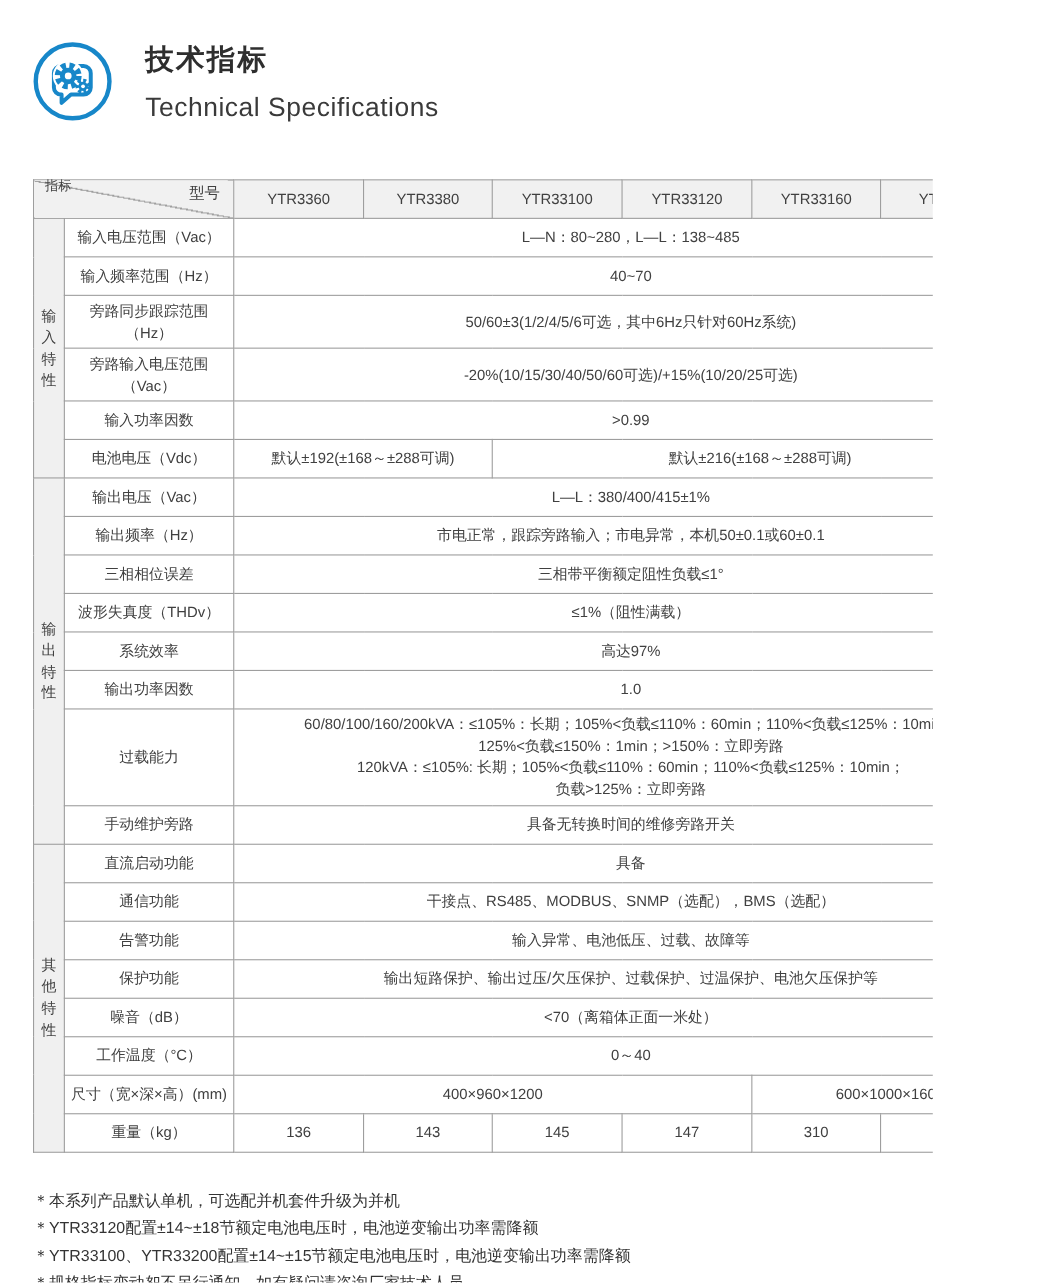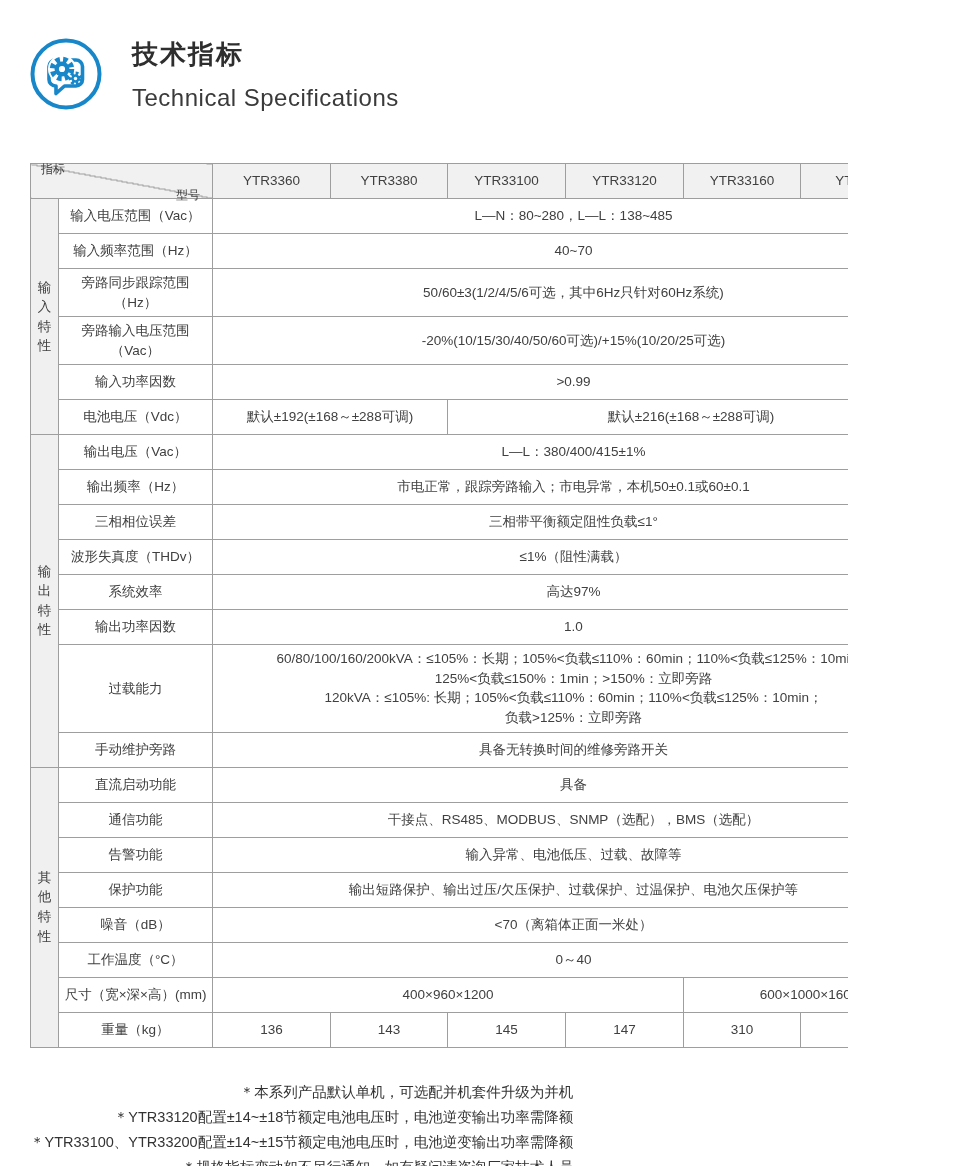--- a/index.html
+++ b/index.html
@@ -31,33 +31,33 @@
     padding:4px 4px; height:35px;
     line-height:1.45;
   }
   td.model-th { background:#f1f1f1; height:48px; font-size:14.5px; color:#3a3a3a; }
   td.corner {
     background-color:#f1f1f1; position:relative; height:48px;
     background-image:linear-gradient(to top right,
       transparent calc(50% - 0.6px), #9e9e9e calc(50% - 0.6px),
       #9e9e9e calc(50% + 0.6px), transparent calc(50% + 0.6px));
   }
-  .corner-top { position:absolute; top:23px; right:12px; font-size:12px;text-align:right; }
+  .corner-top { position:absolute; top:1px; right:12px; font-size:14px;text-align:right; }
   .corner-bottom { position:absolute; bottom:20px; left:10px; font-size:12px; }
   td.grp {
     background:#f0f0f0; padding:4px 6px;
     word-break:break-all; line-height:1.55; font-size:14px; color:#333;margin-left:32px;
   }
   td.lbl { font-size:13px; padding:4px 3px;margin-top:8px; }
   td.val {}
   td.overload { white-space:pre-line; line-height:1.6; font-size:13px; padding:6px 8px; }
 
   
   .notes { position:absolute; top:1080px; left:30px; }
-  .note { font-size:14.5px; color:#333; line-height:25px;text-align:right; }
+  .note { font-size:14.5px; color:#333; line-height:25px; }
 </style>
 </head>
 <body>
 
 <div class="page">
 
   <div class="hdr">
     <div class="hdr-icon">
       <svg viewBox="0 0 76 76" width="76" height="76">
         <circle cx="38" cy="38" r="33.5" fill="#ffffff" stroke="#1787c9" stroke-width="4"></circle>

